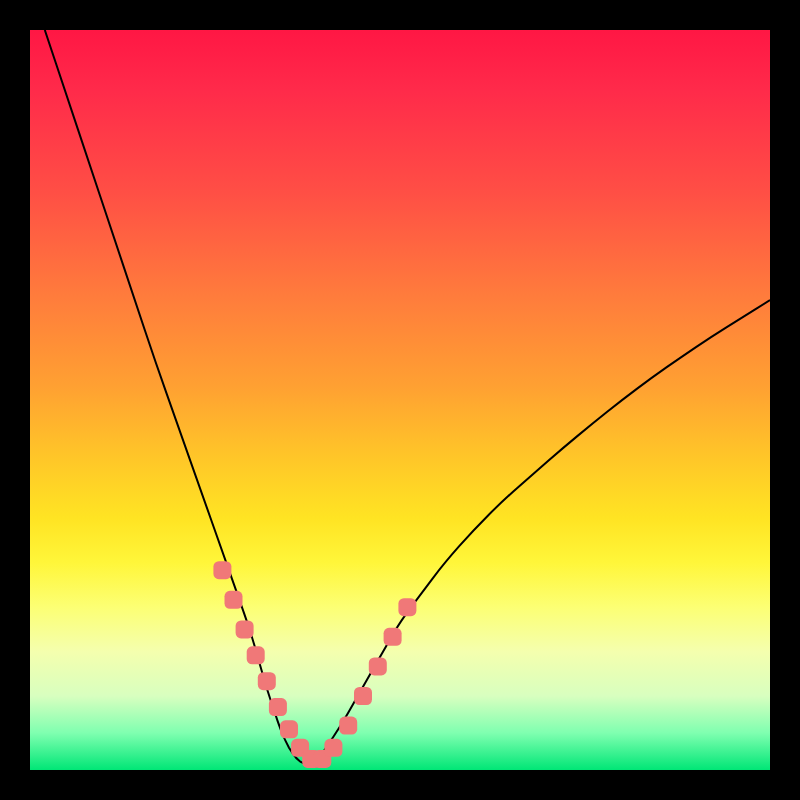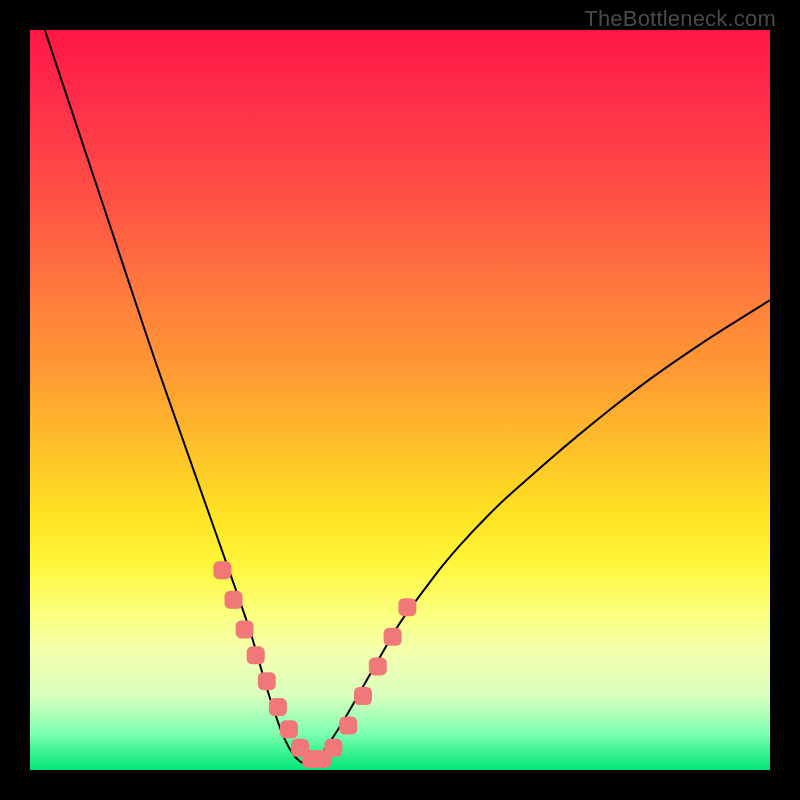--- a/index.html
+++ b/index.html
@@ -57,21 +57,20 @@
     width: 740px;
     height: 740px;
     z-index: 3;
   }
 </style>
 </head>
 <body>
 
 <div class="frame">
 
-  <div class="watermark">TheBottleneck.com</div>
 
   <div class="plot-bg"></div>
 
   <svg class="curves" viewBox="0 0 740 740" preserveAspectRatio="none">
     <g>
         <path d="M 14.80 0.00 Q 14.80 0.00 25.90 33.30 Q 37.00 66.60 48.10 99.90 Q 59.20 133.20 70.30 166.50 Q 81.40 199.80 92.50 233.10 Q 103.60 266.40 114.70 299.70 Q 125.80 333.00 136.90 364.45 Q 148.00 395.90 159.10 427.35 Q 170.20 458.80 181.30 490.25 Q 192.40 521.70 203.50 553.15 Q 214.60 584.60 218.30 595.70 Q 222.00 606.80 225.70 619.75 Q 229.40 632.70 233.10 645.65 Q 236.80 658.60 240.50 669.70 Q 244.20 680.80 247.90 691.90 Q 251.60 703.00 255.30 710.40 Q 259.00 717.80 259.00 717.80 Q 259.00 717.80 262.70 723.35 Q 266.40 728.90 270.10 731.49 Q 273.80 734.08 277.50 734.08 Q 281.20 734.08 284.90 731.49 Q 288.60 728.90 292.30 723.35 Q 296.00 717.80 296.00 717.80 Q 296.00 717.80 303.40 706.70 Q 310.80 695.60 318.20 682.65 Q 325.60 669.70 333.00 656.75 Q 340.40 643.80 347.80 630.85 Q 355.20 617.90 362.60 604.95 Q 370.00 592.00 381.10 577.20 Q 392.20 562.40 403.30 547.60 Q 414.40 532.80 429.20 516.15 Q 444.00 499.50 458.80 484.70 Q 473.60 469.90 488.40 456.95 Q 503.20 444.00 518.00 431.05 Q 532.80 418.10 547.60 405.89 Q 562.40 393.68 577.20 381.84 Q 592.00 370.00 606.80 358.90 Q 621.60 347.80 636.40 337.44 Q 651.20 327.08 666.00 317.09 Q 680.80 307.10 695.60 297.85 Q 710.40 288.60 725.20 279.35 T 740.00 270.10" fill="none" stroke="#000000" stroke-width="2"></path>
       </g>
     <g>
         <rect x="183.40" y="531.20" width="18.00" height="18.00" rx="5.40" ry="5.40" fill="#f07878"></rect>
         <rect x="194.50" y="560.80" width="18.00" height="18.00" rx="5.40" ry="5.40" fill="#f07878"></rect>

